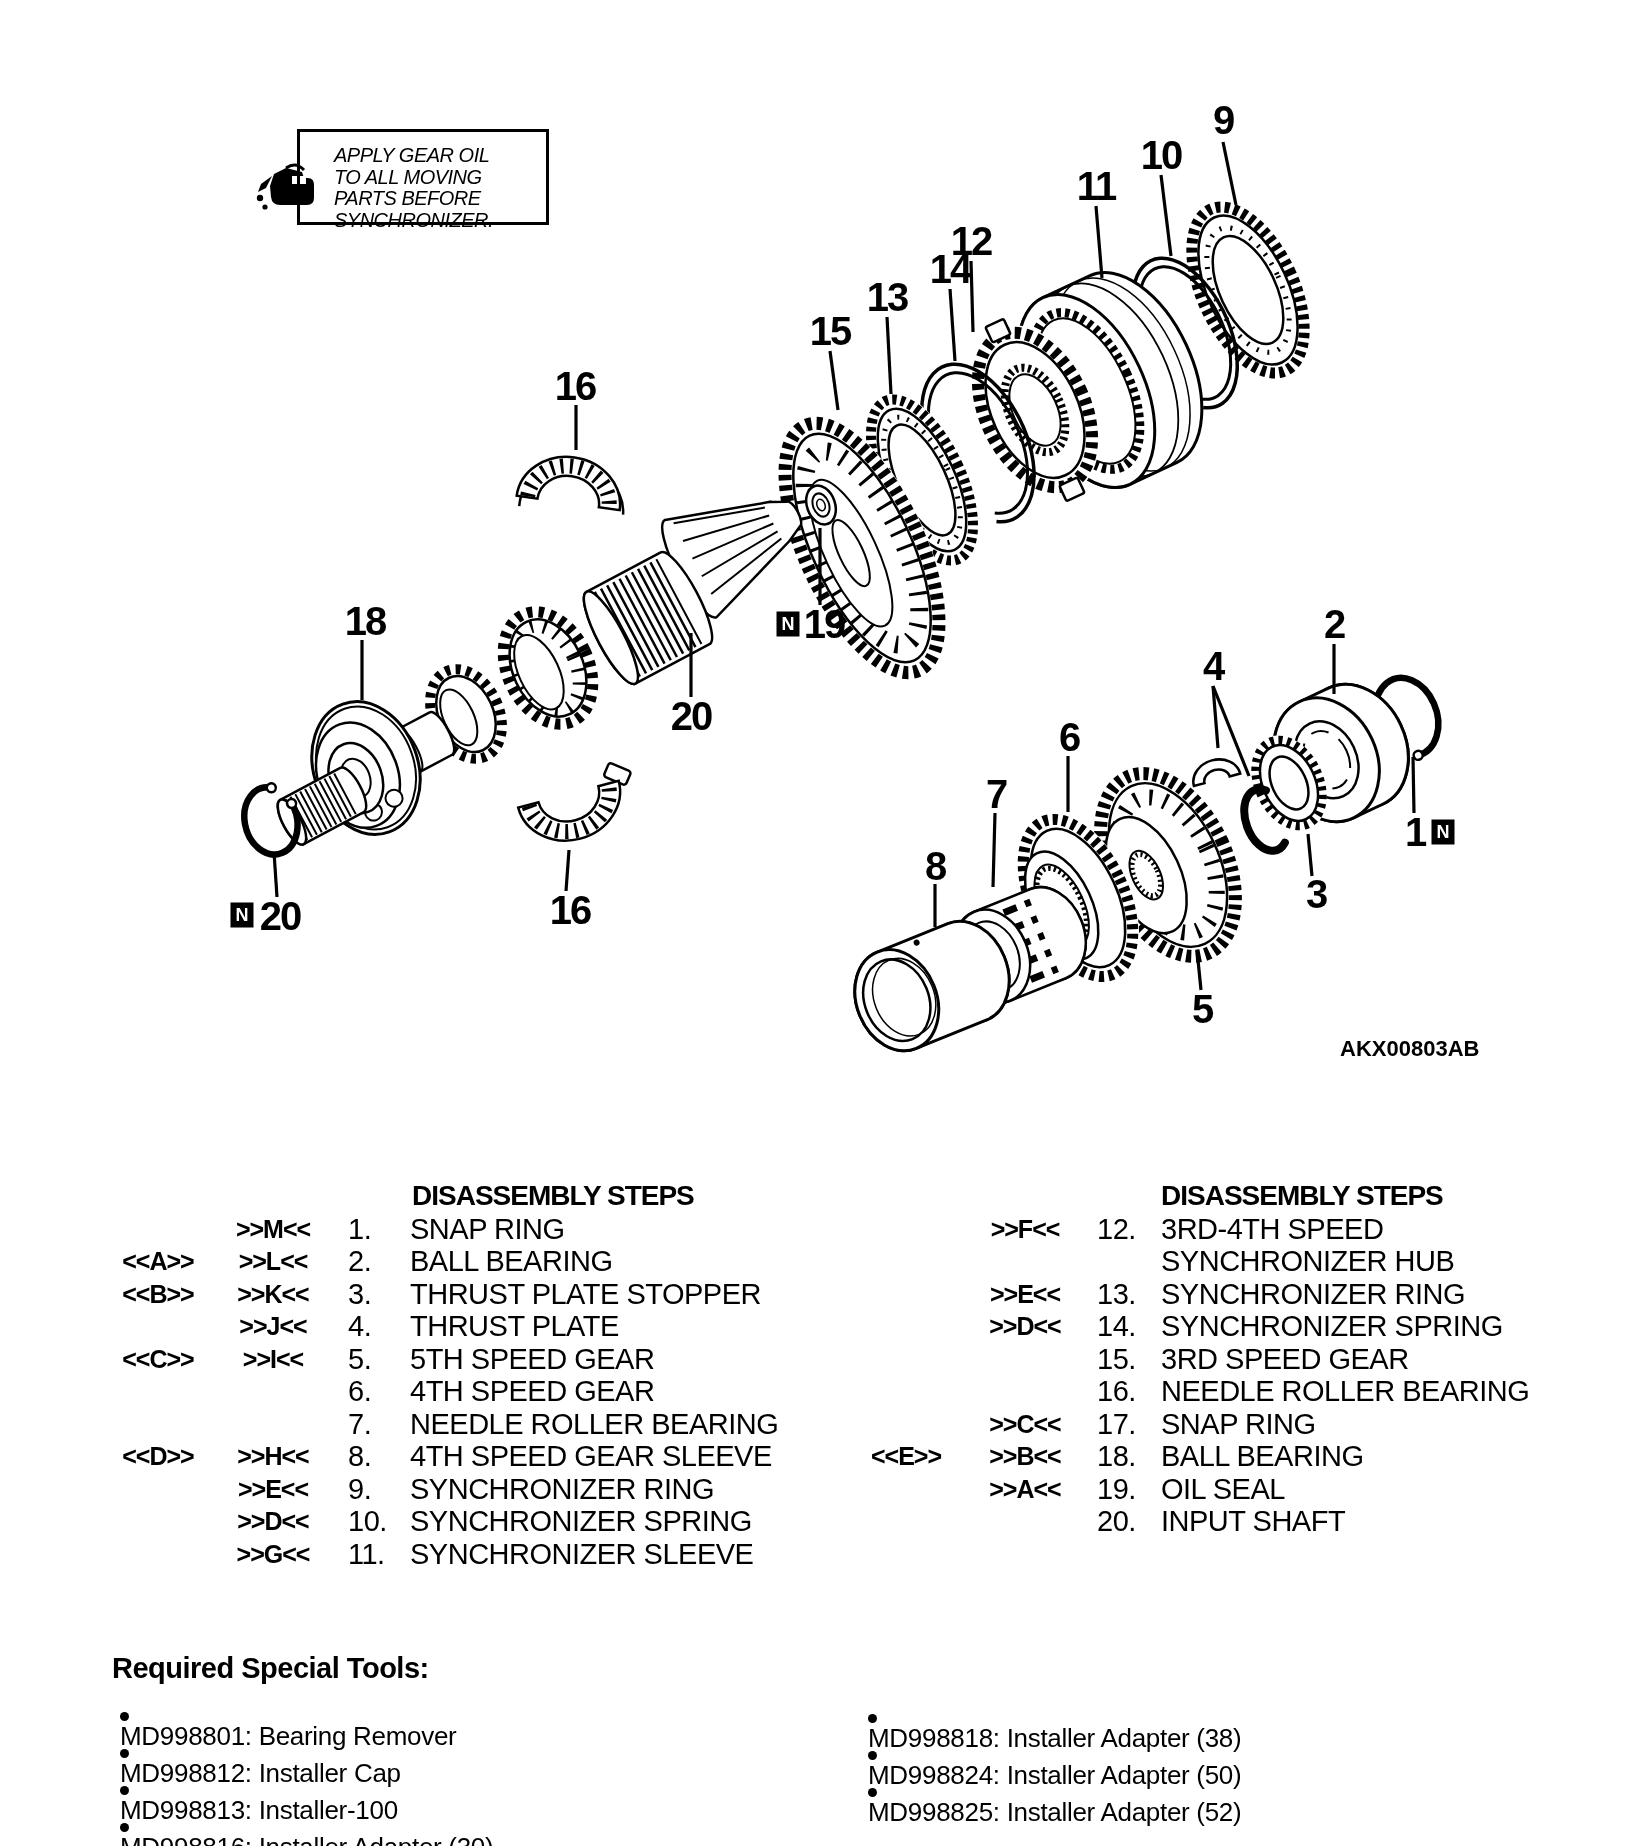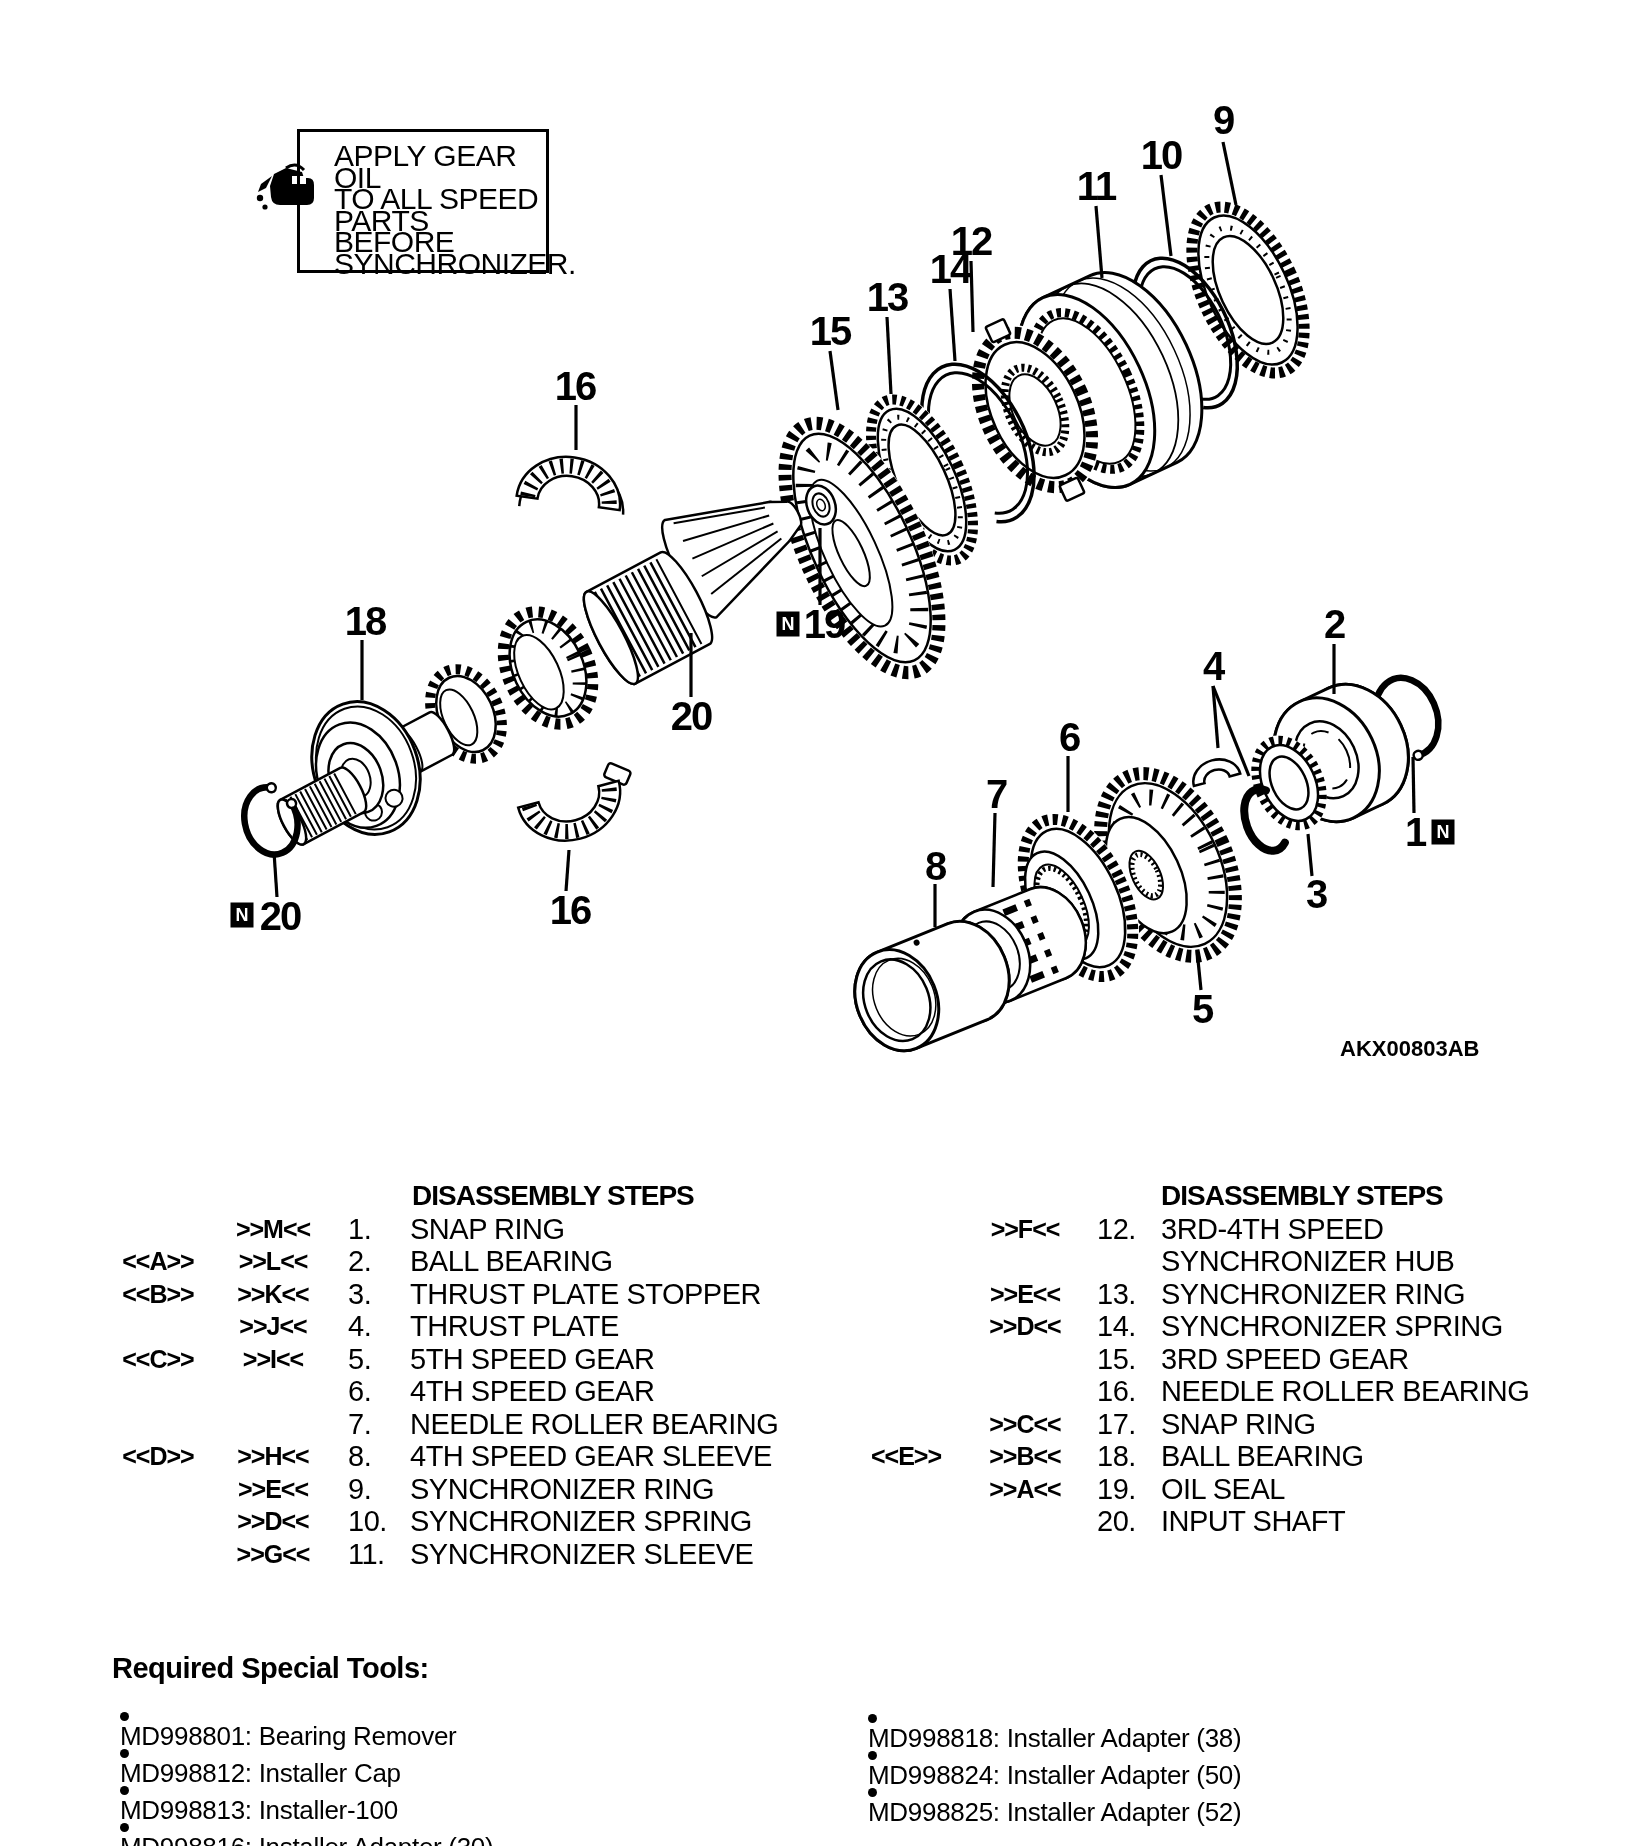--- a/index.html
+++ b/index.html
@@ -1,21 +1,21 @@
 <!DOCTYPE html>
 <html><head>
 <meta charset="utf-8">
 <style>
   html,body{margin:0;padding:0;}
   body{width:1632px;height:1846px;position:relative;background:#fff;color:#000;
        font-family:"Liberation Sans",sans-serif;overflow:hidden;}
   
-  .notice{position:absolute;left:297px;top:129px;width:252px;height:144px;
+  .notice{position:absolute;left:297px;top:129px;width:252px;height:96px;
           border:3px solid #000;box-sizing:border-box;padding:13px 0 0 34px;
-          font-size:30px;line-height:21.5px;letter-spacing:-0.5px;}
+          font-size:20px;line-height:21.5px;letter-spacing:-0.5px;font-style:italic;}
   
   #diagram{position:absolute;left:0;top:0;}
   
   .co{position:absolute;transform:translate(-50%,-50%);font-weight:bold;
       font-size:40px;letter-spacing:-2px;white-space:nowrap;}
   .nbox{position:absolute;transform:translate(-50%,-50%);width:23px;height:25px;
         background:#000;color:#fff;font-weight:bold;font-size:18px;line-height:25px;
         text-align:center;letter-spacing:0;}
   .figcode{position:absolute;left:1340px;top:1036px;font-weight:bold;font-size:22px;}
   
@@ -274,21 +274,21 @@
     <line x1="1414" y1="813" x2="1413" y2="757"></line>
     <line x1="1312" y1="876" x2="1308" y2="834"></line>
     <line x1="1201" y1="990" x2="1197" y2="950"></line>
     <line x1="277" y1="897" x2="274" y2="852"></line>
     <line x1="566" y1="891" x2="569" y2="850"></line>
   </g>
 </svg>
 
 <div class="notice">
   <div>APPLY GEAR OIL</div>
-  <div>TO ALL SPEED</div>
+  <div>TO ALL MOVING</div>
   <div>PARTS BEFORE</div>
   <div>SYNCHRONIZER.</div>
 </div>
 
 <div class="co" style="left:1223px;top:120px">9</div>
 <div class="co" style="left:1161px;top:155px">10</div>
 <div class="co" style="left:1096px;top:186px">11</div>
 <div class="co" style="left:971px;top:241px">12</div>
 <div class="co" style="left:950px;top:269px">14</div>
 <div class="co" style="left:887px;top:297px">13</div>

